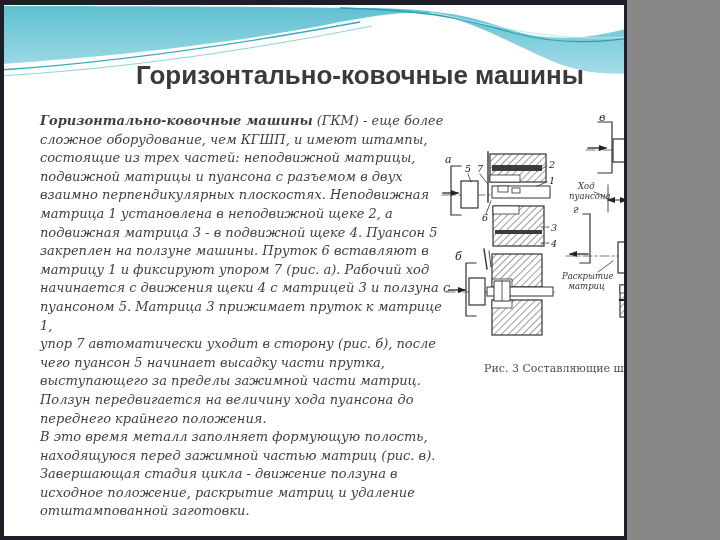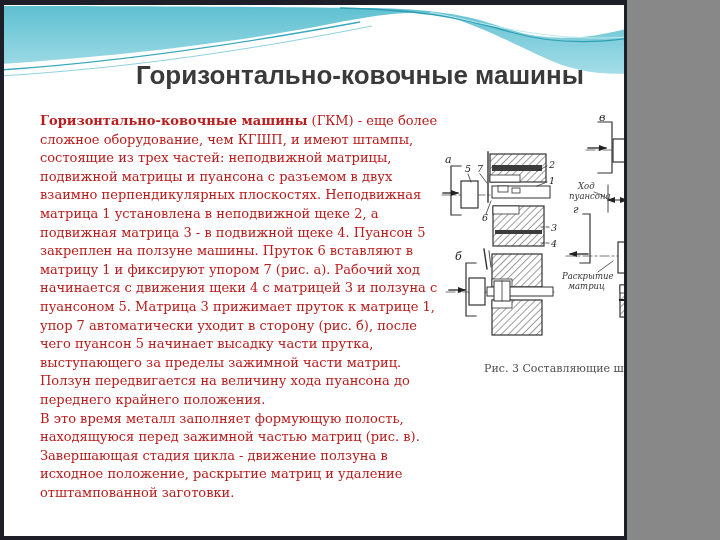--- a/index.html
+++ b/index.html
@@ -16,22 +16,23 @@
   .header-wave { position:absolute; top:0; left:0; width:720px; height:115px; }
   .page-title {
     position:absolute; top:58px; left:0; width:720px;
     text-align:center;
     font-family:"Liberation Sans", sans-serif;
     font-weight:bold; font-size:26px; line-height:34px;
     color:#3a3a3a; letter-spacing:0px;
   }
   .body-text {
     position:absolute; top:112px; left:40px; width:418px;
-    font-size:13px; line-height:18.6px; color:#b91c1c;
+    font-size:13px; line-height:18.6px; color:#404040;
     white-space:pre-line;
+    font-style:italic;
   }
   .body-text .lead { font-weight:bold; }
   .figure-svg { position:absolute; top:102px; left:436px; width:272px; height:268px; }
   .figure-caption {
     position:absolute; top:359px; left:484px; width:220px;
     font-size:11px; line-height:20px; color:#4d4d4d;
   }
   svg text.sublabel { font:italic 11px "DejaVu Serif", serif; fill:#222; }
   svg text.partnum  { font:italic 9.5px "DejaVu Serif", serif; fill:#222; }
   svg text.annot    { font:italic 8.5px "DejaVu Serif", serif; fill:#333; }

